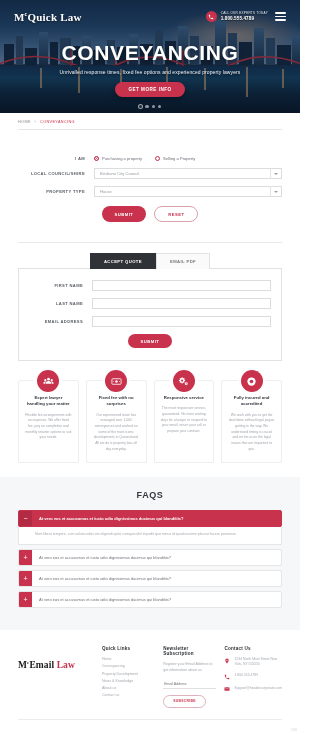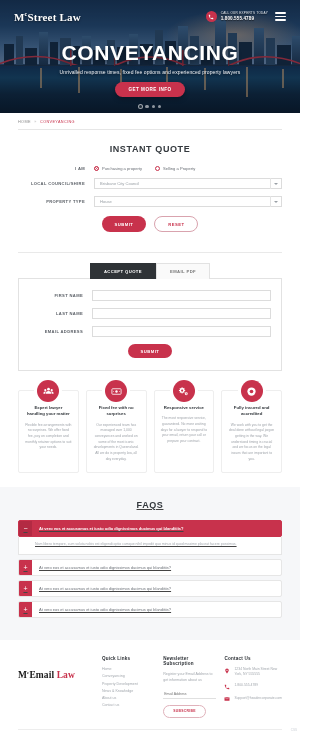--- a/index.html
+++ b/index.html
@@ -174,21 +174,21 @@
     display:flex; align-items:center; justify-content:center;
     box-shadow:0 0 0 3px #fff;
   }
   .card-icon svg { width:11px; height:11px; fill:#fff; }
   .card-title {
     font-size:4.3px; font-weight:bold; color:#33383d; line-height:1.5; margin-bottom:5px;
   }
   .card-text { font-size:3.4px; color:#a0a5ab; line-height:1.65; }
 
   
-  .faq-sec { background:#f6f7f9; padding:13px 18px 18px;text-decoration:underline; }
+  .faq-sec { background:#f6f7f9; padding:13px 18px 18px; }
   .faq-title { text-align:center; font-size:9px; font-weight:bold; color:#33383d; letter-spacing:.6px; margin-bottom:10px; }
   .faq-item { margin-bottom:4px; }
   .faq-head {
     display:flex; align-items:stretch; cursor:pointer;
     border:1px solid #e6e6e6; background:#fff; border-radius:2px; overflow:hidden;
   }
   .faq-item.open .faq-head { border-color:#c8324c; background:#c8324c; }
   .faq-toggle {
     width:13px; background:#c8324c; color:#fff; flex:none;
     display:flex; align-items:center; justify-content:center;
@@ -291,21 +291,21 @@
       <div class="wref" style="left:166px;top:1px;height:28px"></div>
       <div class="wref" style="left:204px;top:2px;height:22px"></div>
       <div class="wref" style="left:246px;top:1px;height:30px"></div>
       <div class="wref" style="left:282px;top:3px;height:19px"></div>
     </div>
 
     <div class="hero-overlay"></div>
 
     <div class="hero-content">
       <div class="topbar">
-        <div class="logo"><span>M</span><sup>c</sup><span>Street Law</span></div>
+        <div class="logo"><span>M</span><sup>c</sup><span>Quick Law</span></div>
         <div class="topright">
           <div class="phone-wrap">
             <span class="phone-circle">
               <svg viewBox="0 0 24 24">
                   <path d="M20 15.5c-1.2 0-2.4-.2-3.5-.6-.3-.1-.7 0-1 .2l-2.2 2.2a15.1 15.1 0 01-6.6-6.6l2.2-2.2c.3-.3.4-.7.2-1-.4-1.1-.6-2.3-.6-3.5 0-.6-.4-1-1-1H4c-.6 0-1 .4-1 1 0 9.4 7.6 17 17 17 .6 0 1-.4 1-1v-3.5c0-.6-.4-1-1-1z"></path>
                 </svg>
             </span>
             <div class="phone-text">
               <div class="phone-label">CALL OUR EXPERTS TODAY</div>
               <div class="phone-number">1.800.555.4789</div>
@@ -334,21 +334,20 @@
 
   <div class="crumb-wrap">
     <div class="crumb">
       <a href="#">HOME</a>
       <span class="sep">»</span>
       <span class="cur">CONVEYANCING</span>
     </div>
   </div>
 
   <div class="quote-sec">
-    <div class="sec-title">INSTANT QUOTE</div>
 
     <div class="form1">
       <div class="frow">
         <div class="flabel">I AM</div>
         <div class="fctl">
           <div class="radios">
             <label class="radio">
               <span class="rdot on"></span>
               <span class="rlabel">Purchasing a property</span>
             </label>

